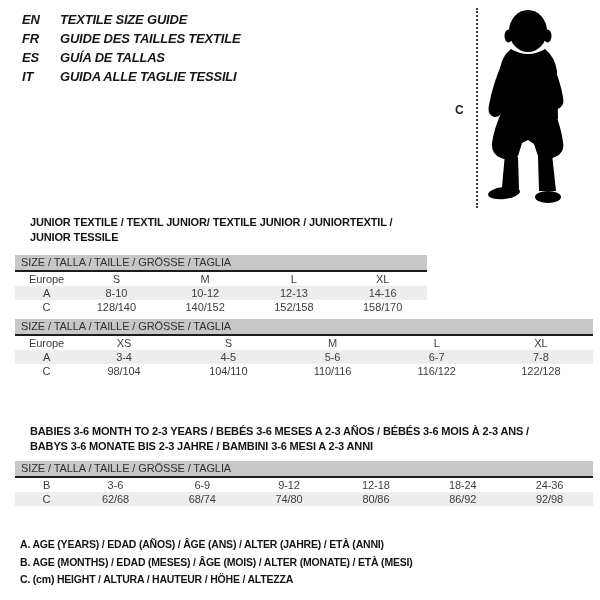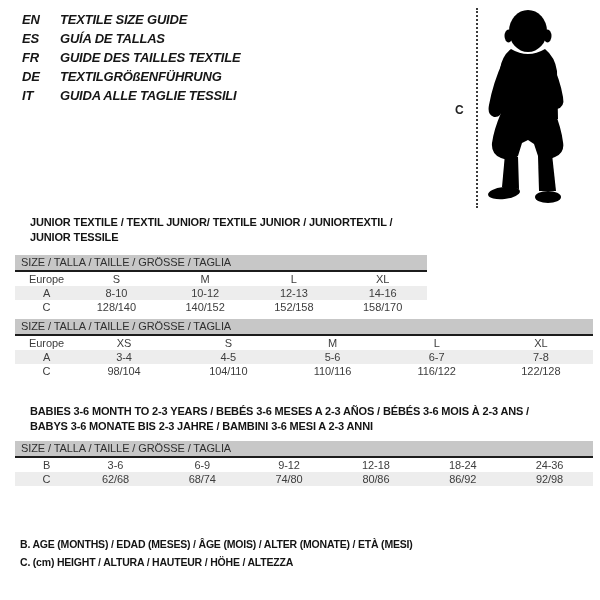--- a/index.html
+++ b/index.html
@@ -31,21 +31,21 @@
   .height-label{
     position:absolute;left:455px;top:103px;
     font-size:12px;font-weight:600;color:#222;
   }
   .baby-svg{position:absolute;left:485px;top:7px;}
 
   
   .table-section{position:absolute;left:15px;}
   .ts-0{top:215px;width:412px;}
   .ts-1{top:319px;width:578px;}
-  .ts-2{top:404px;width:578px;}
+  .ts-2{top:424px;width:578px;}
   .tbl-title{
     font-size:11px;font-weight:bold;letter-spacing:-0.15px;
     color:#141414;line-height:15px;margin-left:15px;
   }
   .ts-0 .tbl-title{margin-bottom:10px;}
   .ts-1 .tbl-title{margin-bottom:15px;}
   .ts-2 .tbl-title{margin-bottom:7px;}
   .tbl-title sub{font-size:8px;}
 
   table{
@@ -69,30 +69,26 @@
 </style>
 </head>
 <body>
 
 <div class="lang-block">
   <div class="lang-row">
     <span class="lang-code">EN</span>
     <span class="lang-title">TEXTILE SIZE GUIDE</span>
   </div>
   <div class="lang-row">
+    <span class="lang-code">FR</span>
+    <span class="lang-title">GUIDE DES TAILLES TEXTILE</span>
+  </div>
+  <div class="lang-row">
     <span class="lang-code">ES</span>
     <span class="lang-title">GUÍA DE TALLAS</span>
-  </div>
-  <div class="lang-row">
-    <span class="lang-code">FR</span>
-    <span class="lang-title">GUIDE DES TAILLES TEXTILE</span>
-  </div>
-  <div class="lang-row">
-    <span class="lang-code">DE</span>
-    <span class="lang-title">TEXTILGRÖßENFÜHRUNG</span>
   </div>
   <div class="lang-row">
     <span class="lang-code">IT</span>
     <span class="lang-title">GUIDA ALLE TAGLIE TESSILI</span>
   </div>
 </div>
 
 <span class="height-label">C</span>
 <div class="dotted-line"></div>
 <svg class="baby-svg" width="104" height="202" viewBox="0 0 104 202" aria-hidden="true">
@@ -212,15 +208,16 @@
           <td>74/80</td>
           <td>80/86</td>
           <td>86/92</td>
           <td>92/98</td>
         </tr>
       </tbody>
     </table>
   </section>
 
 <div class="legend">
+  <div>A. AGE (YEARS) / EDAD (AÑOS) / ÂGE (ANS) / ALTER (JAHRE) / ETÀ (ANNI)</div>
   <div>B. AGE (MONTHS) / EDAD (MESES) / ÂGE (MOIS) / ALTER (MONATE) / ETÀ (MESI)</div>
   <div>C. (cm) HEIGHT / ALTURA / HAUTEUR / HÖHE / ALTEZZA</div>
 </div>
 
 </body></html>

